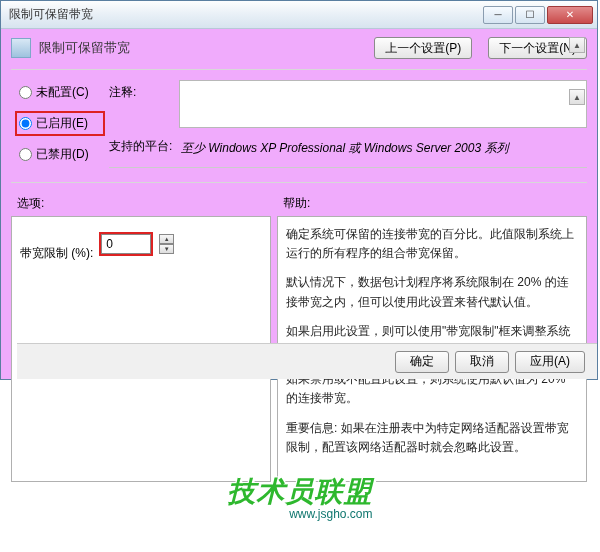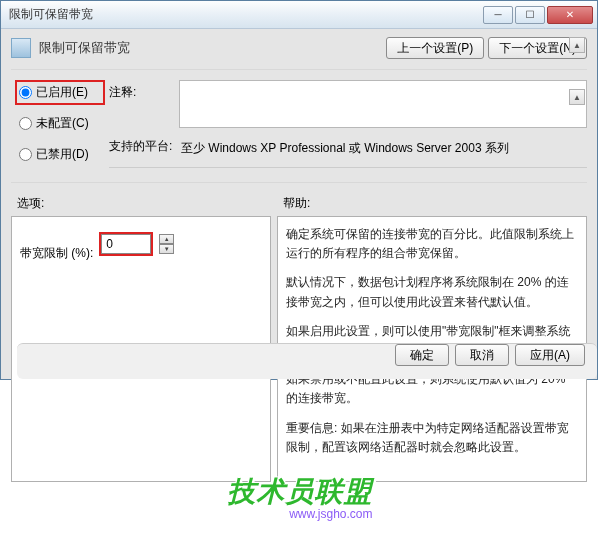--- a/index.html
+++ b/index.html
@@ -1,58 +1,58 @@
 <!DOCTYPE html>
 <html><head>
 <meta charset="utf-8">
 <style>
 * { box-sizing: border-box; margin: 0; padding: 0; }
 body { font-family: "Microsoft YaHei", "SimSun", Tahoma, sans-serif; font-size: 12px; background: #fff; width: 600px; height: 552px; position: relative; overflow: hidden; }
-.window { width: 598px; height: 380px; border: 1px solid #5a7fa0; background: #e5e5e5; position: relative; }
+.window { width: 598px; height: 380px; border: 1px solid #5a7fa0; background: #f0abfc; position: relative; }
 .titlebar { height: 28px; background: linear-gradient(to bottom, #fdfefe 0%, #eaf1f7 45%, #d7e4ef 100%); border-bottom: 1px solid #b8c8d8; display: flex; align-items: center; padding: 0 4px 0 8px; }
 .titlebar-text { flex: 1; color: #333; font-size: 12px; }
 .titlebar-btns { display: flex; gap: 0; }
 .tbtn { width: 30px; height: 18px; border: 1px solid #8a9db0; border-radius: 2px; background: linear-gradient(to bottom, #f7fbff, #d6e5f2); margin-left: 2px; display: flex; align-items: center; justify-content: center; font-size: 10px; color: #333; }
 .tbtn.close { width: 46px; background: linear-gradient(to bottom, #e28b8b, #c94b4b); color: #fff; border-color: #a03838; }
 .header-row { display: flex; align-items: center; padding: 8px 10px; border-bottom: 0; }
 .header-icon { width: 20px; height: 20px; background: linear-gradient(to bottom, #d8e8f5, #9ec2de); border: 1px solid #7ea8c8; margin-right: 8px; }
 .header-title { flex: 1; font-size: 13px; color: #333; }
-.nav-btns { display: flex; gap: 4px; align-items: center; }
+.nav-btns { display: flex; gap: 16px; align-items: center; }
 .nav-btn { height: 22px; padding: 0 10px; border: 1px solid #8b8b8b; background: linear-gradient(to bottom, #fdfdfd, #e5e5e5); border-radius: 3px; font-size: 12px; cursor: pointer; }
 .divider { height: 1px; background: #d8d8d8; margin: 2px 10px 6px 10px; }
 .config-area { display: flex; padding: 4px 10px 0 18px; gap: 8px; }
 .radio-col { width: 82px; display: flex; flex-direction: column; gap: 14px; padding-top: 4px; }
 .radio-item { display: flex; align-items: center; gap: 4px; font-size: 12px; }
 .radio-item.highlight { border: 2px solid #d22; padding: 2px 2px; margin: -4px -4px; }
 .radio-item input { margin: 0; }
 .right-col { flex: 1; }
 .fieldrow { display: flex; align-items: flex-start; margin-bottom: 6px; justify-content: flex-end; }
 .fieldlabel { width: 70px; font-size: 12px; padding-top: 4px; }
 .textarea { flex: 1; height: 48px; border: 1px solid #b8b8b8; background: #fff; resize: none; font-size: 12px; padding: 2px; }
 .scroll-arrow { width: 16px; height: 16px; border: 1px solid #b0b0b0; background: linear-gradient(to bottom, #f7f7f7, #e0e0e0); display: flex; align-items: center; justify-content: center; font-size: 8px; color: #555; position: absolute; right: 12px; }
-.platform-text { flex: 1; font-size: 12px; padding: 6px 2px; }
+.platform-text { flex: 1; font-size: 12px; padding: 6px 2px; font-style: italic; }
 .platform-box { border-bottom: 1px solid #ccc; padding-bottom: 4px; position: relative; }
 .labels-row { display: flex; padding: 0 16px; margin-top: 12px; }
 .labels-row .l1 { width: 266px; font-size: 12px; }
 .labels-row .l2 { flex: 1; font-size: 12px; }
 .panes { display: flex; padding: 4px 10px 10px 10px; gap: 6px; height: 280px; }
 .pane { border: 1px solid #b0b0b0; background: #fff; padding: 8px; overflow: hidden; position: relative; }
 .pane.left { width: 260px; }
 .pane.right { flex: 1; font-size: 12px; line-height: 1.6; color: #222; }
 .pane.right p { margin-bottom: 10px; }
 .bw-row { display: flex; align-items: center; gap: 6px; }
 .bw-label { font-size: 12px; margin-top: 20px; }
 .spinner-wrap { display: flex; align-items: center; border: 2px solid #d22; padding: 0; }
 .spinner-input { width: 50px; height: 20px; border: 1px solid #888; border-right: 1px solid #888; font-size: 12px; padding: 0 4px; }
 .spinner-btns { display: flex; flex-direction: column; margin-left: 0; }
 .spinner-btns .sb { width: 15px; height: 10px; border: 1px solid #888; background: linear-gradient(to bottom,#f7f7f7,#ddd); font-size: 6px; line-height: 8px; text-align: center; color: #444; }
-.bottom-bar { position: absolute; bottom: 0; left: 16px; right: 0; height: 36px; background: #f0f0f0; border-top: 1px solid #ccc; display: flex; justify-content: flex-end; padding: 0 12px; gap: 6px; border-radius: 6px; }
+.bottom-bar { position: absolute; bottom: 0; left: 16px; right: 0; height: 36px; background: #f0f0f0; border-top: 1px solid #ccc; display: flex; justify-content: flex-end; align-items: center; padding: 0 12px; gap: 6px; }
 .bottom-btn { height: 22px; padding: 0 14px; border: 1px solid #8b8b8b; background: linear-gradient(to bottom, #fdfdfd, #e5e5e5); border-radius: 3px; font-size: 12px; cursor: pointer; }
 .watermark { position: absolute; bottom: 31px; left: 50%; transform: translateX(-50%); font-size: 28px; font-weight: bold; color: #2eb82e; text-shadow: 2px 2px 0 #fff, -1px -1px 0 #fff, 1px -1px 0 #fff, -1px 1px 0 #fff; font-style: italic; letter-spacing: 1px; }
-.watermark .url { font-size: 12px; color: #8b5cf6; display: block; text-align: right; font-style: normal; font-weight: normal; letter-spacing: 0; margin-top: -4px; }
+.watermark .url { font-size: 12px; color: #0f766e; display: block; text-align: right; font-style: normal; font-weight: normal; letter-spacing: 0; margin-top: -4px; }
 </style>
 </head>
 <body>
 
 <div class="window">
   <div class="titlebar">
     <span class="titlebar-text">限制可保留带宽</span>
     <div class="titlebar-btns">
       <div class="tbtn">─</div>
       <div class="tbtn">☐</div>
@@ -65,27 +65,27 @@
     <div class="header-title">限制可保留带宽</div>
     <div class="nav-btns">
       <button class="nav-btn">上一个设置(P)</button>
       <button class="nav-btn">下一个设置(N)</button>
     </div>
   </div>
   <div class="divider"></div>
 
   <div class="config-area">
     <div class="radio-col">
+      <label class="radio-item">
+        <input type="radio" name="cfg" style="">
+        <span>未配置(C)</span>
+      </label>
       <label class="radio-item highlight">
         <input type="radio" name="cfg" checked="" style="">
         <span>已启用(E)</span>
-      </label>
-      <label class="radio-item">
-        <input type="radio" name="cfg" style="">
-        <span>未配置(C)</span>
       </label>
       <label class="radio-item">
         <input type="radio" name="cfg" style="">
         <span>已禁用(D)</span>
       </label>
     </div>
     <div class="right-col">
       <div class="fieldrow">
         <div class="fieldlabel">注释:</div>
         <textarea class="textarea" style=""></textarea>

